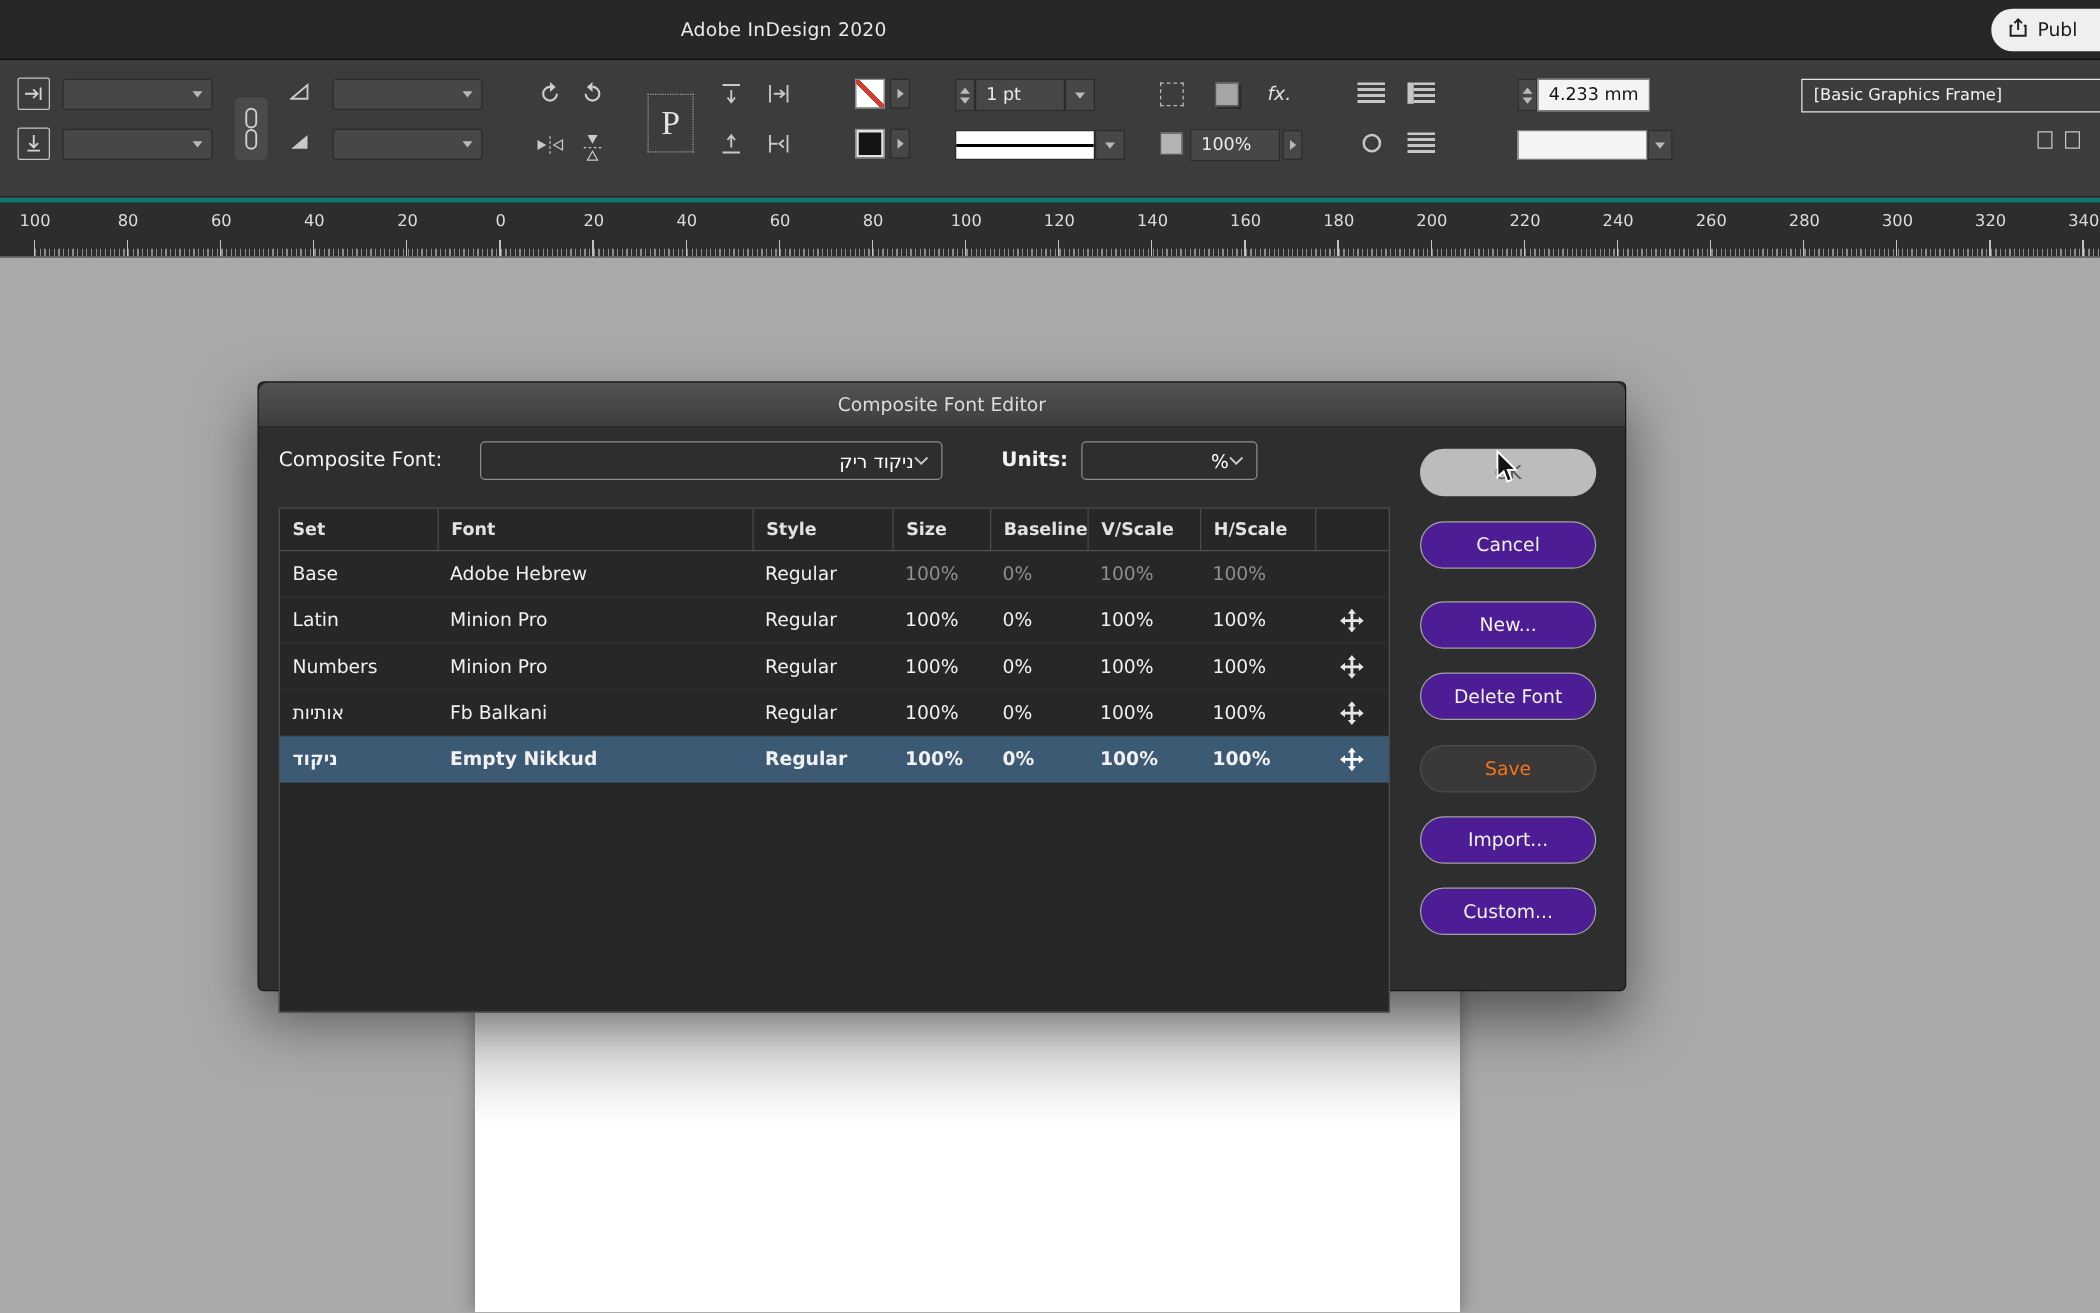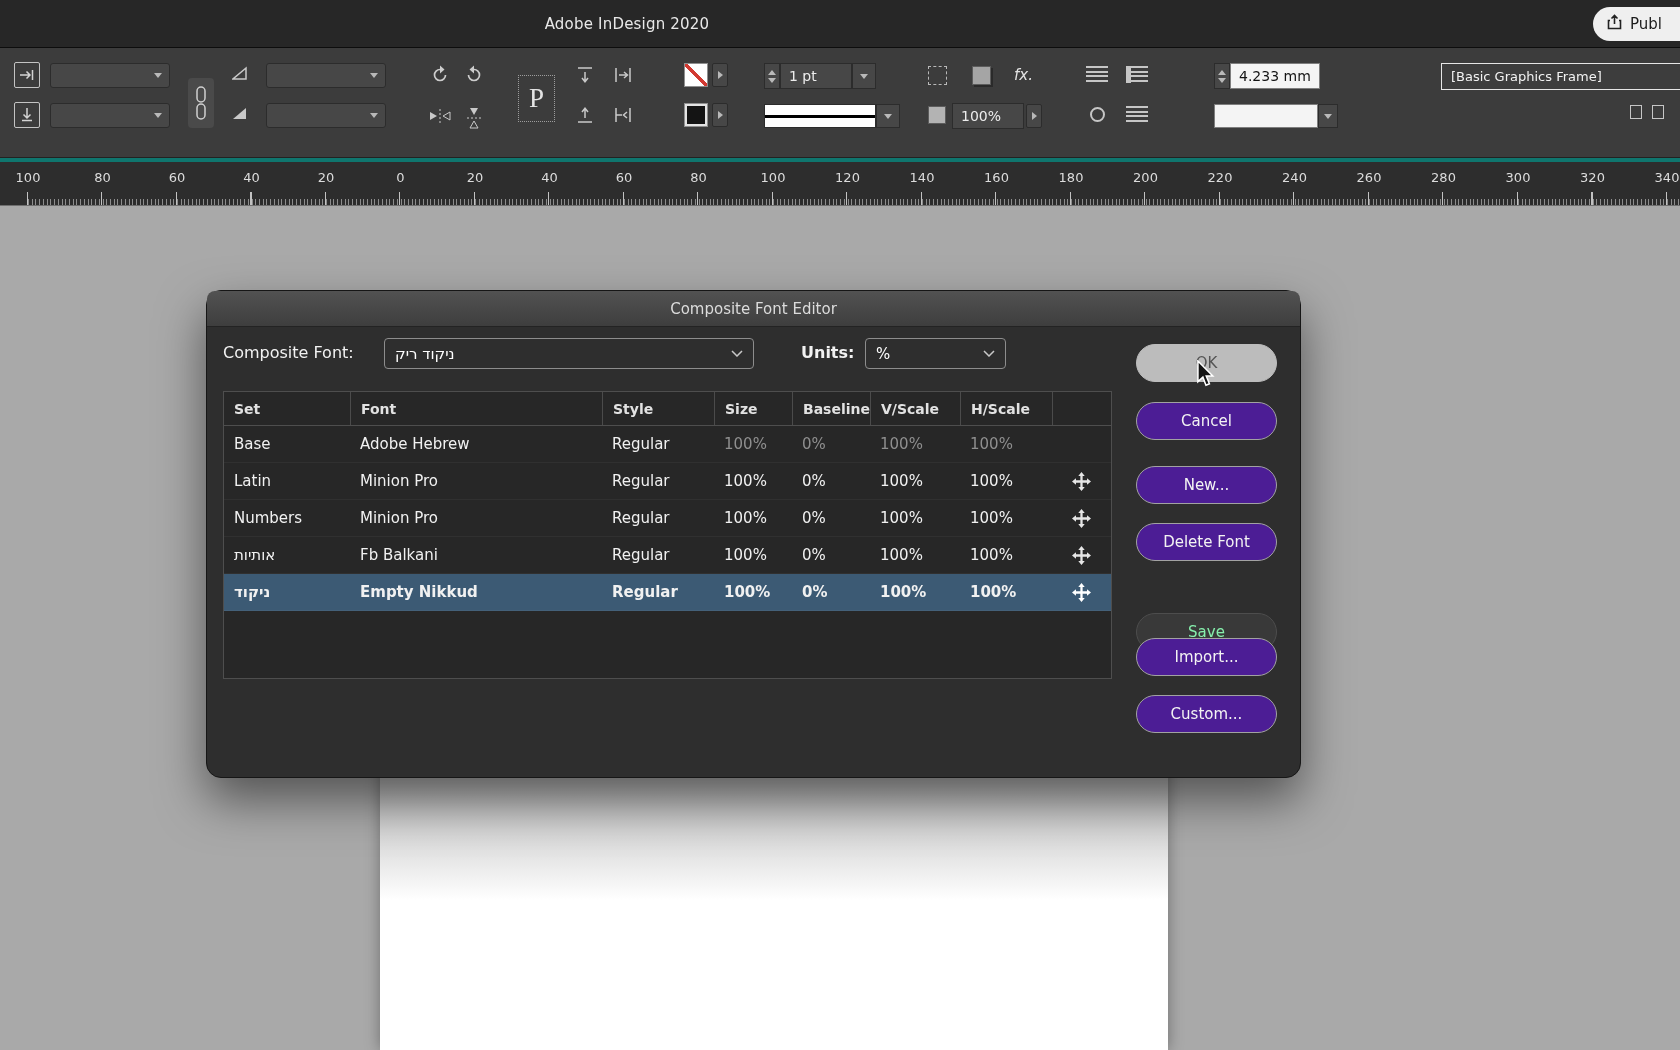--- a/index.html
+++ b/index.html
@@ -77,48 +77,48 @@
 
   
   .canvas { position:absolute; top:206px; left:0; width:1680px; height:844px;
     background:var(--canvas-bg,#a9a9a9); overflow:hidden; }
   .page { position:absolute; left:380px; top:544px; width:788px; height:300px; background:#fff;
     box-shadow:0 0 14px rgba(0,0,0,.35); }
   .page-top-shade { position:absolute; top:0; left:0; right:0; height:150px;
     background:linear-gradient(#a5a5a5,#ffffff); }
 
   
-  .dialog { position:absolute; left:206px; top:84px; width:1095px; height:488px;
-    background:var(--dialog-bg,#2e2e2e); border:1px solid #161616; border-radius:15px;
-    box-shadow:0 22px 48px rgba(0,0,0,.5); z-index:20; color:#f0f0f0; }
+  .dialog { position:absolute; left:206px; top:99px; width:1095px; height:488px;
+    background:var(--dialog-bg,#2e2e2e); border:1px solid #161616; border-radius:5px;
+    box-shadow:0 22px 48px rgba(0,0,0,.5); z-index:20; color:#f0f0f0;text-align:right; }
   .dialog-titlebar { height:36px; border-radius:8px 8px 0 0;
     background:linear-gradient(#525252,#3e3e3e); border-bottom:1px solid #232323;
     display:flex; align-items:center; justify-content:center; color:#dcdcdc; font-size:15px; }
   .dlg-label { position:absolute; font-size:16px; color:#f2f2f2; }
   .dlg-select { position:absolute; height:31px; background:#2e2e2e; border:1px solid #8d8d8d;
     border-radius:4px; display:flex; align-items:center; padding:0 10px; font-size:15px; color:#fff; }
   .dlg-select .sel-text { flex:1; }
 
-  .ctable { position:absolute; left:16px; top:100px; width:889px; height:288px;
+  .ctable { position:absolute; left:16px; top:100px; width:889px; height:404px;
     background:#272727; border:1px solid #4e4e4e; }
   .thead, .trow { display:grid; grid-template-columns:126px 252px 112px 78px 78px 90px 92px 1fr; }
   .thead { height:34px; border-bottom:1px solid #4e4e4e; }
   .th { display:flex; align-items:center; padding:0 10px; font-size:14px; font-weight:700; color:#e2e2e2; }
   .th + .th { border-left:1px solid #4b4b4b; }
   .trow { height:37px; border-bottom:1px solid rgba(255,255,255,.045); }
   .td { display:flex; align-items:center; padding:0 10px; font-size:15px; color:#f1f1f1; }
   .td.dim { color:#8f8f8f; }
   .trow.selected { background:var(--selection-blue,#3c5a74); font-weight:700; }
   .td.move { justify-content:center; padding:0; }
 
   .dlg-btn { position:absolute; left:929px; width:141px; height:38px; border-radius:19px;
     background:#4c1d95; border:1px solid #a2a2a2; color:#f3f3f3; font-size:15px;
     display:flex; align-items:center; justify-content:center; }
   .dlg-btn.primary { background:#bcbcbc; border-color:#bcbcbc; color:#545454; }
-  .dlg-btn.disabled { background:#393939; border-color:#4d4d4d; color:#86efac;margin-top:32px; }
+  .dlg-btn.disabled { background:#393939; border-color:#4d4d4d; color:#f97316; }
 
   .cursor { position:absolute; left:1196px; top:360px; z-index:60; }
 </style>
 </head>
 <body>
 
 <div class="titlebar">
   <div class="title-text">Adobe InDesign 2020</div>
   <div class="publish-btn">
     <span>

